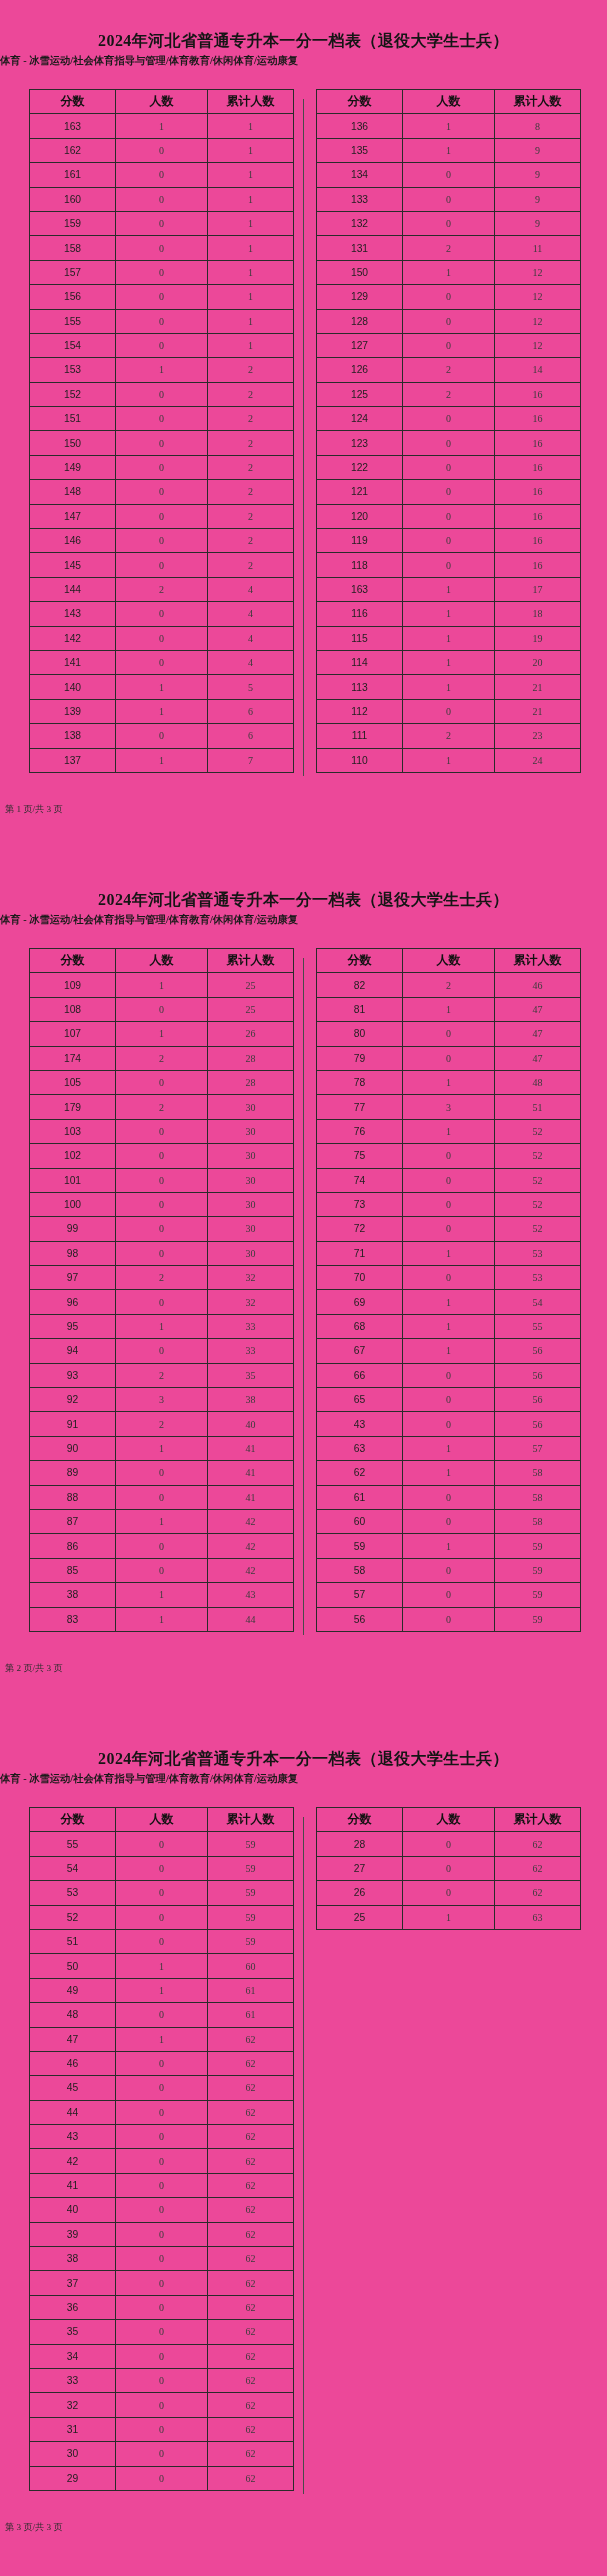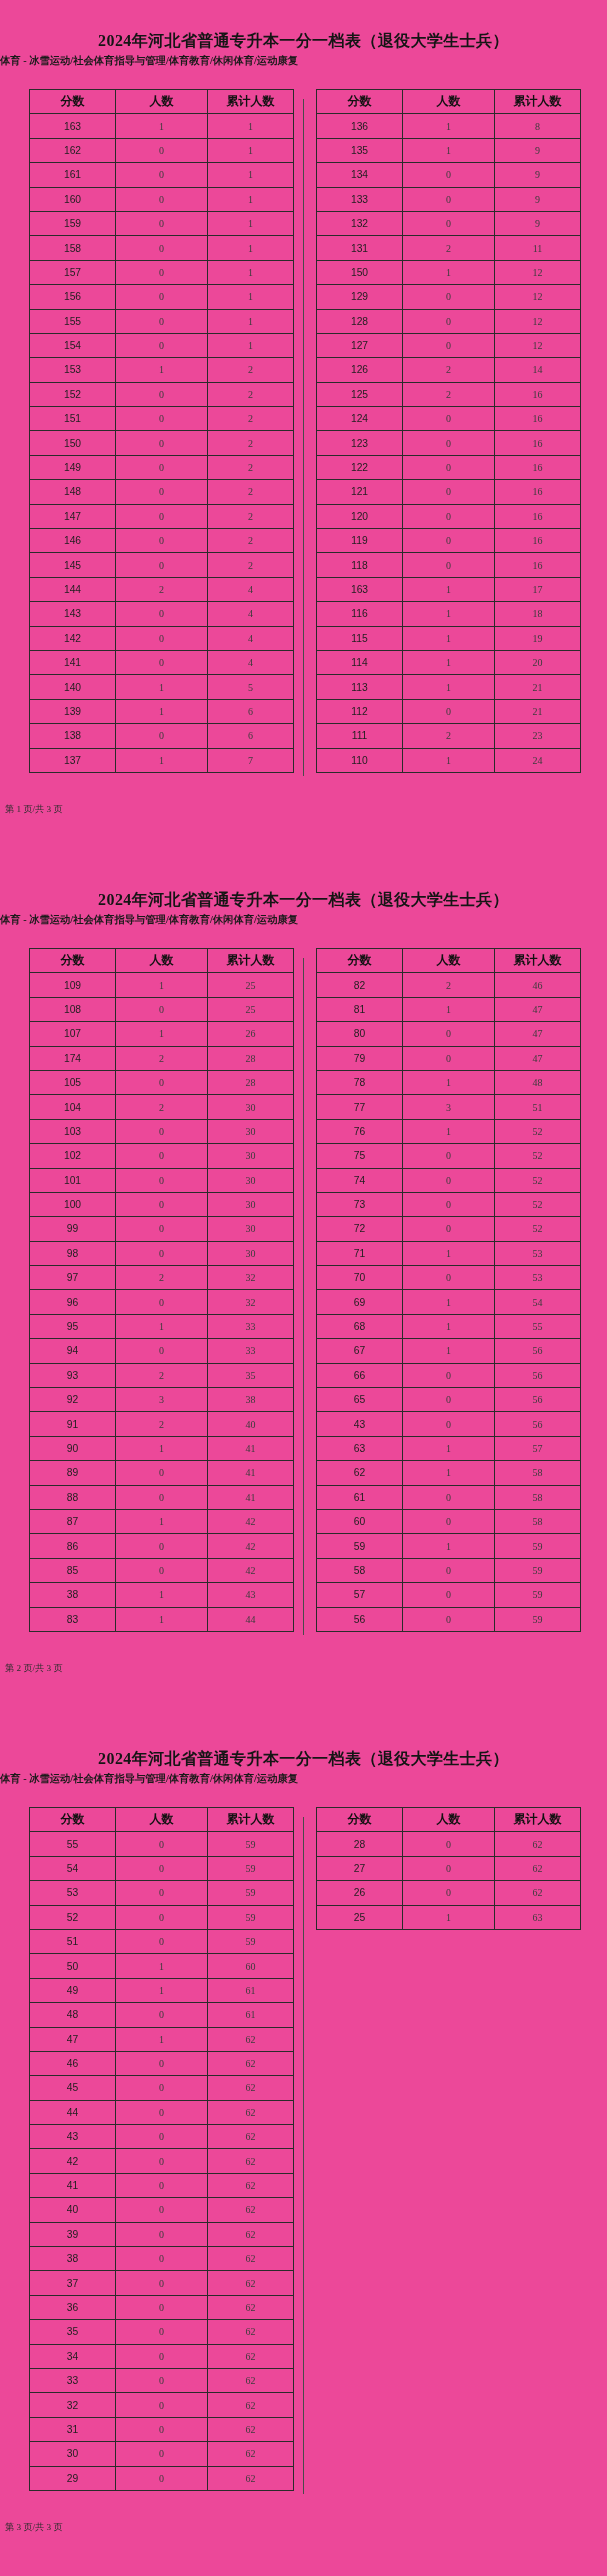--- a/index.html
+++ b/index.html
@@ -391,21 +391,21 @@
             <td class="score">174</td>
             <td class="count">2</td>
             <td class="count">28</td>
           </tr>
           <tr>
             <td class="score">105</td>
             <td class="count">0</td>
             <td class="count">28</td>
           </tr>
           <tr>
-            <td class="score">104</td>
+            <td class="score">179</td>
             <td class="count">2</td>
             <td class="count">30</td>
           </tr>
           <tr>
             <td class="score">103</td>
             <td class="count">0</td>
             <td class="count">30</td>
           </tr>
           <tr>
             <td class="score">102</td>

